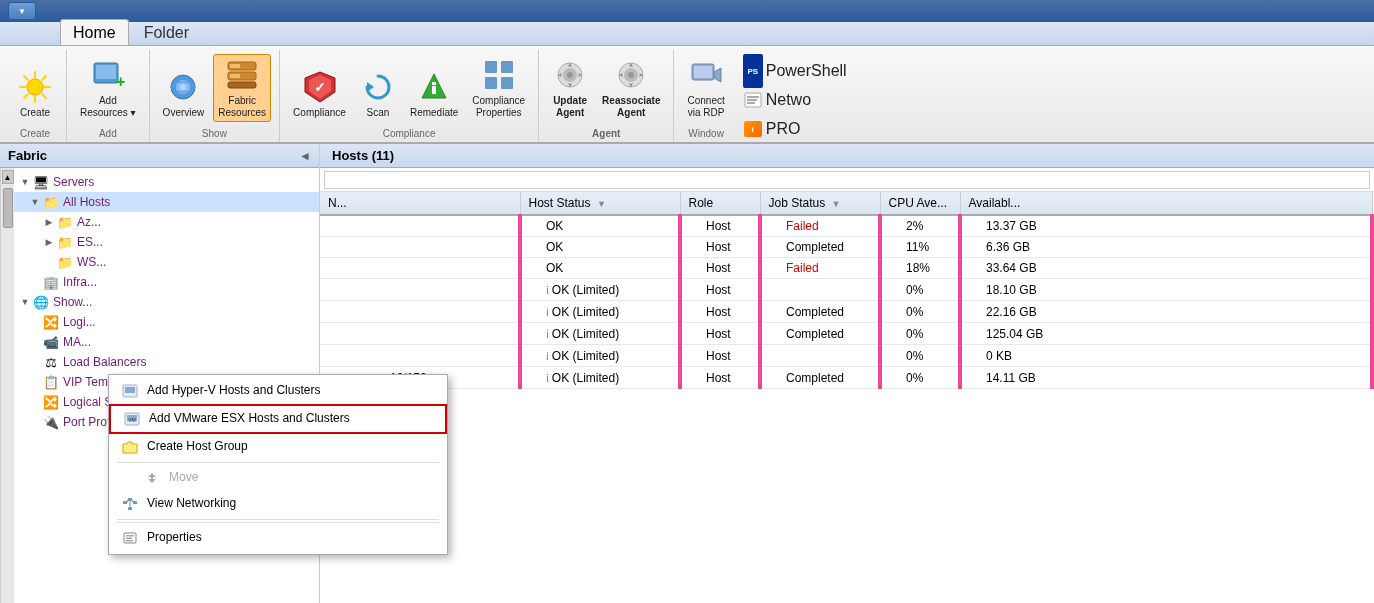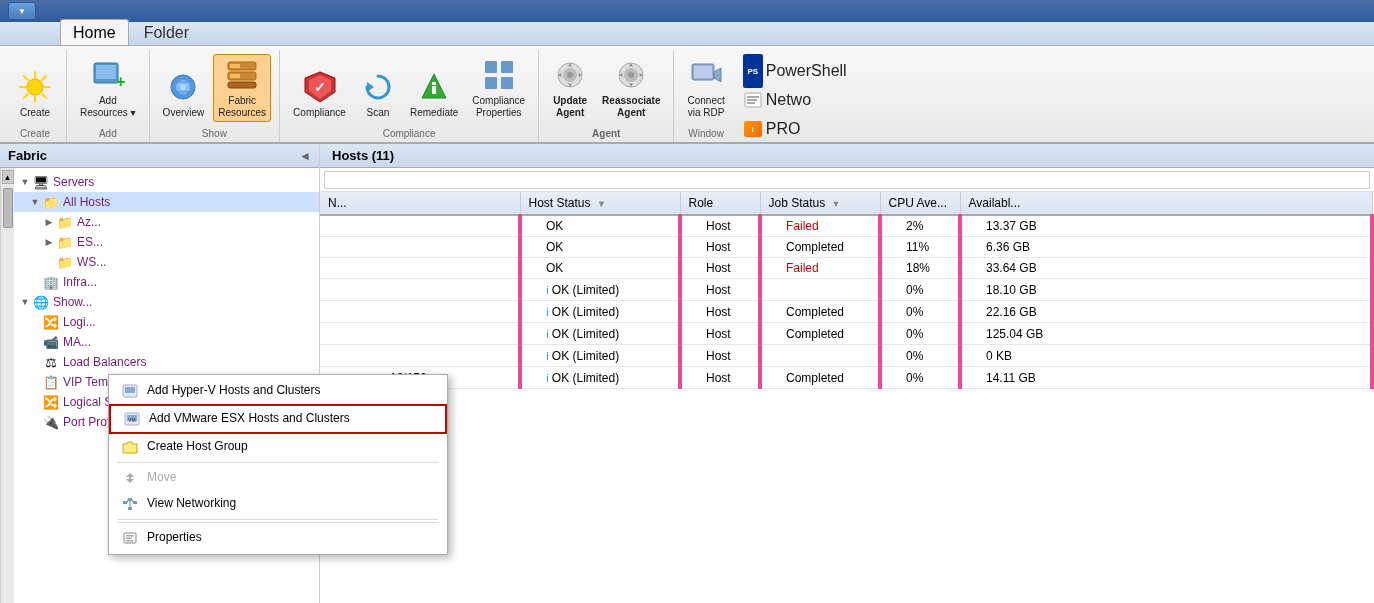--- a/index.html
+++ b/index.html
@@ -220,21 +220,21 @@
     }
     .ctx-item {
       display: flex;
       align-items: flex-start;
       padding: 5px 12px;
       cursor: pointer;
       font-size: 12px;
       gap: 8px;
     }
     .ctx-item.highlighted { border: 2px solid #cc0000; background: white; }
-    .ctx-item.disabled { color: #aaa; cursor: default; }
+    .ctx-item.disabled { color: #aaa; cursor: default; margin-left: 22px; }
     .ctx-icon { width: 18px; height: 16px; display: flex; align-items: center; justify-content: center; flex-shrink: 0; }
     .ctx-label { font-size: 12px; }
     .ctx-separator { height: 1px; background: #ddd; margin: 2px 8px; }
 
     
     .scrollbar-track {
       width: 14px;
       background: #e8e8e8;
       border-left: 1px solid #ccc;
       display: flex;

